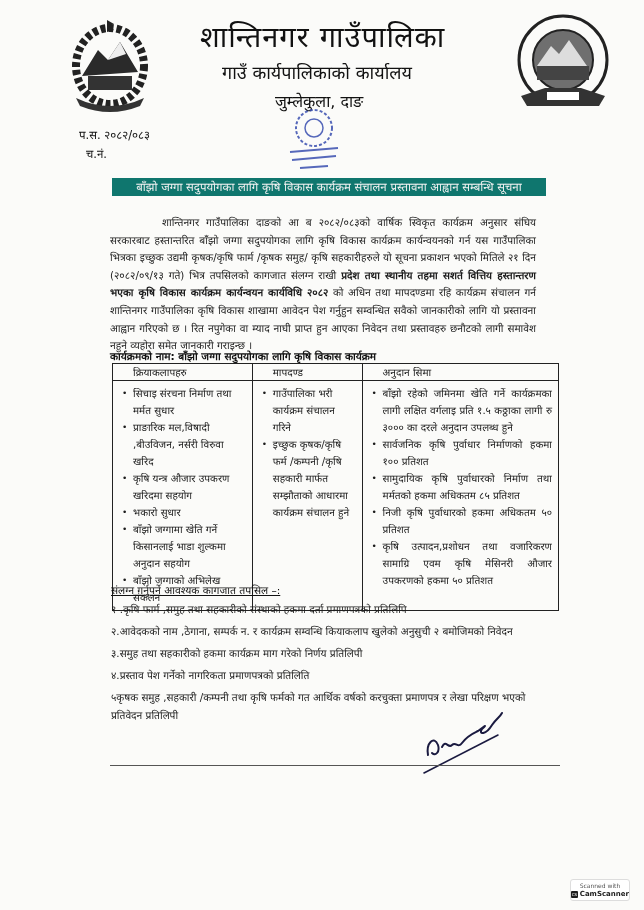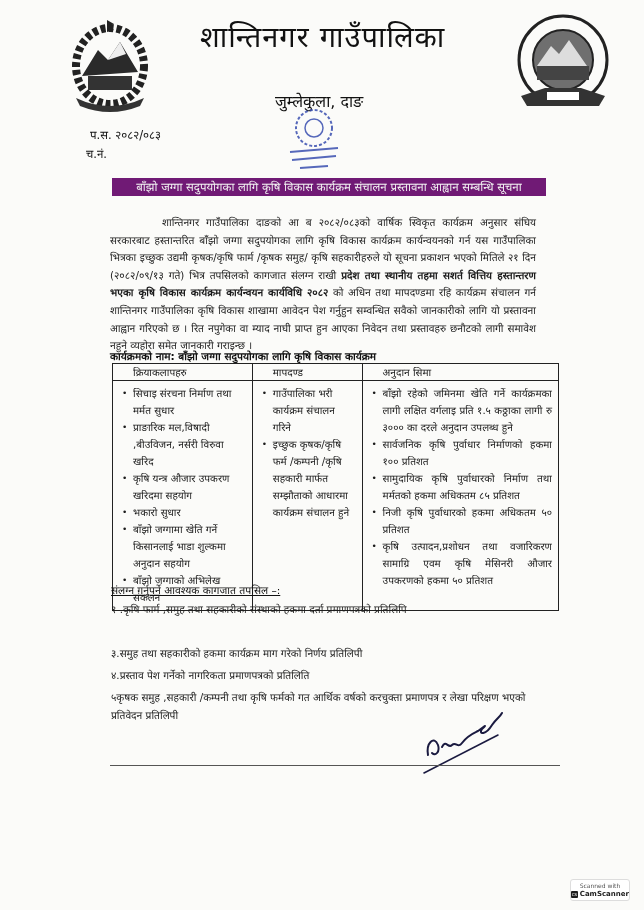--- a/index.html
+++ b/index.html
@@ -7,26 +7,26 @@
   body { position: relative; font-family: "DejaVu Sans", sans-serif; color: #1a1a1a; }
   .page { position: absolute; left: 0; top: 0; width: 644px; height: 910px; background: #fbfbf9; }
 
   
   .emblem-left { position: absolute; left: 68px; top: 14px; width: 84px; height: 100px; }
   .emblem-right { position: absolute; left: 507px; top: 8px; width: 112px; height: 112px; }
   .hdr-title { position: absolute; left: 200px; top: 16px; width: 300px; font-size: 29px; color: #111; letter-spacing: 1px; white-space: nowrap; }
   .hdr-sub { position: absolute; left: 222px; top: 60px; font-size: 18px; color: #111; white-space: nowrap; }
   .hdr-place { position: absolute; left: 275px; top: 90px; font-size: 16px; color: #111; white-space: nowrap; text-align: center; }
   .hdr-province { position: absolute; left: 260px; top: 112px; font-size: 16px; color: #111; white-space: nowrap; }
-  .ref-no { position: absolute; left: 90px; top: 127px; font-size: 11.5px; color: #111; white-space: nowrap; }
+  .ref-no { position: absolute; left: 79px; top: 127px; font-size: 11.5px; color: #111; white-space: nowrap; }
   .ch-no { position: absolute; left: 86px; top: 146px; font-size: 11.5px; color: #111; white-space: nowrap; }
   .seal { position: absolute; left: 282px; top: 100px; width: 64px; height: 80px; opacity: 0.85; }
 
   
-  .banner { position: absolute; left: 112px; top: 178px; width: 434px; height: 18px; background: #701a75; color: #f2f2f2; font-size: 11.5px; line-height: 18px; text-align: center; white-space: nowrap; overflow: hidden; }
+  .banner { position: absolute; left: 112px; top: 178px; width: 434px; height: 18px; background: #0f766e; color: #f2f2f2; font-size: 11.5px; line-height: 18px; text-align: center; white-space: nowrap; overflow: hidden; }
   .pub-date { position: absolute; left: 0; width: 644px; top: 198px; font-size: 12px; text-align: center; text-decoration: underline; color: #111; }
 
   
   .para { position: absolute; left: 110px; top: 214px; width: 426px; font-size: 10.3px; line-height: 17.6px; text-align: justify; color: #1b1b1b; }
   .para .indent { display: inline-block; width: 52px; }
   .para b { font-weight: bold; }
 
   .prog-name { position: absolute; left: 110px; top: 349px; font-size: 10.5px; font-weight: bold; color: #111; white-space: nowrap; }
 
   
@@ -61,20 +61,21 @@
   <svg class="emblem-left" viewBox="0 0 84 100">
     <ellipse cx="42" cy="52" rx="34" ry="38" fill="none" stroke="#222" stroke-width="8" stroke-dasharray="5 3"></ellipse>
     <path d="M14 62 L30 36 L40 46 L52 28 L70 58 Z" fill="#2a2a2a"></path>
     <path d="M40 46 L52 28 L58 40 Z" fill="#eee"></path>
     <rect x="20" y="62" width="44" height="14" fill="#333"></rect>
     <path d="M39 6 L39 18 L46 16 L41 12 L46 10 Z" fill="#222"></path>
     <path d="M8 84 Q42 100 76 84 L72 92 Q42 104 12 92 Z" fill="#333"></path>
   </svg>
 
   <div class="hdr-title">शान्तिनगर गाउँपालिका</div>
+  <div class="hdr-sub">गाउँ कार्यपालिकाको कार्यालय</div>
   <div class="hdr-place">जुम्लेकुला, दाङ</div>
 
   <svg class="emblem-right" viewBox="0 0 112 112">
     <circle cx="56" cy="52" r="44" fill="none" stroke="#222" stroke-width="3"></circle>
     <circle cx="56" cy="52" r="30" fill="#6f6f6f" stroke="#222" stroke-width="2"></circle>
     <path d="M30 58 L44 38 L52 46 L62 32 L80 58 Z" fill="#ddd"></path>
     <rect x="30" y="58" width="52" height="14" fill="#444"></rect>
     <path d="M14 88 L38 80 L74 80 L98 88 L92 98 L20 98 Z" fill="#333"></path>
     <rect x="40" y="84" width="32" height="8" fill="#fff"></rect>
   </svg>
@@ -130,20 +131,21 @@
             <li>निजी कृषि पुर्वाधारको हकमा अधिकतम ५० प्रतिशत</li>
             <li>कृषि उत्पादन,प्रशोधन तथा वजारिकरण सामाग्रि एवम कृषि मेसिनरी औजार उपकरणको हकमा ५० प्रतिशत</li>
           </ul>
         </td>
       </tr>
     </tbody>
   </table>
 
   <div class="docs-head">संलग्न गर्नुपर्ने आवश्यक कागजात तपसिल –:</div>
   <div class="doc-item" style="top:602px">१ .कृषि फार्म ,समुह तथा सहकारीको संस्थाको हकमा दर्ता प्रमाणपत्रको प्रतिलिपि</div>
+  <div class="doc-item" style="top:624px">२.आवेदकको  नाम ,ठेगाना, सम्पर्क न. र कार्यक्रम सम्वन्धि कियाकलाप   खुलेको अनुसुची २ बमोजिमको  निवेदन</div>
   <div class="doc-item" style="top:646px">३.समुह तथा सहकारीको हकमा कार्यक्रम माग गरेको निर्णय प्रतिलिपी</div>
   <div class="doc-item" style="top:668px">४.प्रस्ताव पेश गर्नेको नागरिकता प्रमाणपत्रको प्रतिलिति</div>
   <div class="doc-item wrap" style="top:688px">५कृषक समुह ,सहकारी /कम्पनी तथा  कृषि फर्मको गत आर्थिक वर्षको करचुक्ता प्रमाणपत्र र लेखा परिक्षण भएको प्रतिवेदन प्रतिलिपी</div>
 
   <svg class="sig" viewBox="0 0 90 70">
     <path d="M10 50 C8 38 16 30 20 40 C22 46 18 52 14 48 M24 42 C28 34 30 44 34 40 C38 36 40 44 44 38 C50 30 56 28 60 26 C66 22 70 18 64 24 C60 30 68 30 74 20 C78 14 82 12 84 8" fill="none" stroke="#1a1a40" stroke-width="2" stroke-linecap="round"></path>
     <path d="M6 68 L80 30" fill="none" stroke="#1a1a40" stroke-width="1.6" stroke-linecap="round"></path>
   </svg>
 
   <div class="foot-line"></div>

